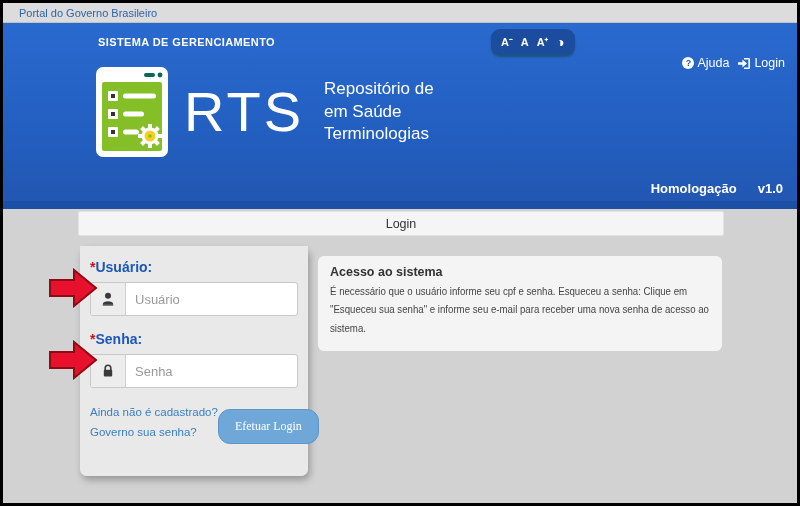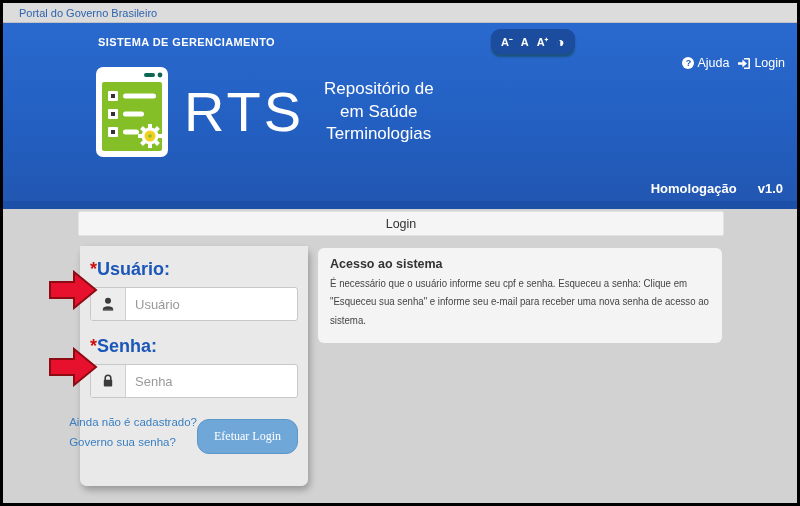--- a/index.html
+++ b/index.html
@@ -49,21 +49,21 @@
     width:12px; height:12px; border-radius:50%; background:#fff; color:#2257b2;
     font-size:9px; font-weight:bold; display:flex; align-items:center; justify-content:center;
   }
 
   .brand { position:absolute; left:93px; top:44px; display:flex; align-items:center; }
   .logo-svg { display:block; }
   .rts-acronym {
     color:#fff; font-size:56px; font-weight:300; letter-spacing:3px;
     margin:0 20px 0 16px; line-height:90px;
   }
-  .tagline { color:#fff; font-size:17px; line-height:1.32; font-weight:400;text-align:center; }
+  .tagline { color:#fff; font-size:17px; line-height:1.32; font-weight:400; }
 
   .env-label {
     position:absolute; right:14px; bottom:5px; color:#fff; font-weight:bold;
     font-size:13px; display:flex; gap:21px;padding-left:44px;
   }
 
   
   .login-bar {
     margin:2px 0 0 75px; width:644px; height:23px; background:#f5f5f5;
     border:1px solid #e3e3e3; border-radius:2px;
@@ -76,50 +76,50 @@
   .login-panel {
     position:absolute; left:77px; top:10px; width:228px;
     border-radius:7px; box-shadow:2px 4px 7px rgba(0,0,0,.28);
   }
   .panel-header {
     background:#1b57b8; color:#fff; font-size:11.5px; padding:9px 10px;
     border-radius:7px 7px 0 0; line-height:1.45; overflow:hidden;
   }
   .panel-body { background:#e9e9e9; border-radius:0 0 7px 7px; padding:13px 10px 30px; }
   .field { position:relative; margin-bottom:15px; }
-  .field-label { font-size:18px; font-weight:bold; color:#1b57b8; }
+  .field-label { font-size:14px; font-weight:bold; color:#1b57b8; }
   .req { color:#cc1111; }
   .input-group {
     display:flex; margin-top:7px; height:32px; background:#fff;
     border:1px solid #c8c8c8; border-radius:3px; overflow:hidden;
   }
   .addon {
     width:34px; background:#ededed; border-right:1px solid #cfcfcf;
     display:flex; align-items:center; justify-content:center; flex:none;
   }
   .tinput {
     border:none; outline:none; flex:1; min-width:0; padding:4px 9px;
     font-size:13px; color:#555; background:transparent;
     font-family:"Liberation Sans",sans-serif;
   }
   .tinput::placeholder { color:#9a9a9a; opacity:1; }
 
-  .panel-footer { display:flex; justify-content:flex-end; align-items:center; margin-top:18px; }
+  .panel-footer { display:flex; justify-content:space-between; align-items:center; margin-top:18px; }
   .links-col a {
     display:block; color:#3a7fc1; font-size:11.5px; text-decoration:none;
     margin-bottom:8px; cursor:pointer; white-space:nowrap;
   }
   .btn-login {
     background:#6ea7d8; color:#fff; border:1px solid #5d96c8; border-radius:12px;
     padding:9px 16px; font-size:12px; cursor:pointer; white-space:nowrap;
     font-family:Liberation Serif, serif;
   }
 
   .info-panel {
-    position:absolute; left:315px; top:12px; width:404px; background:#f4f4f4;
+    position:absolute; left:315px; top:20px; width:404px; background:#f4f4f4;
     border-radius:6px; padding:9px 12px 14px; box-sizing:border-box;
   }
   .info-title { font-weight:bold; font-size:12.5px; color:#333; }
   .info-body { font-size:11.5px; color:#444; line-height:1.6; margin-top:3px; }
   .cond { transform:scaleX(.84); transform-origin:0 0; width:119%; }
 
   
   .red-arrow { position:absolute; left:-41px; top:50%; transform:translateY(-50%); z-index:5; }
 </style>
 </head>

